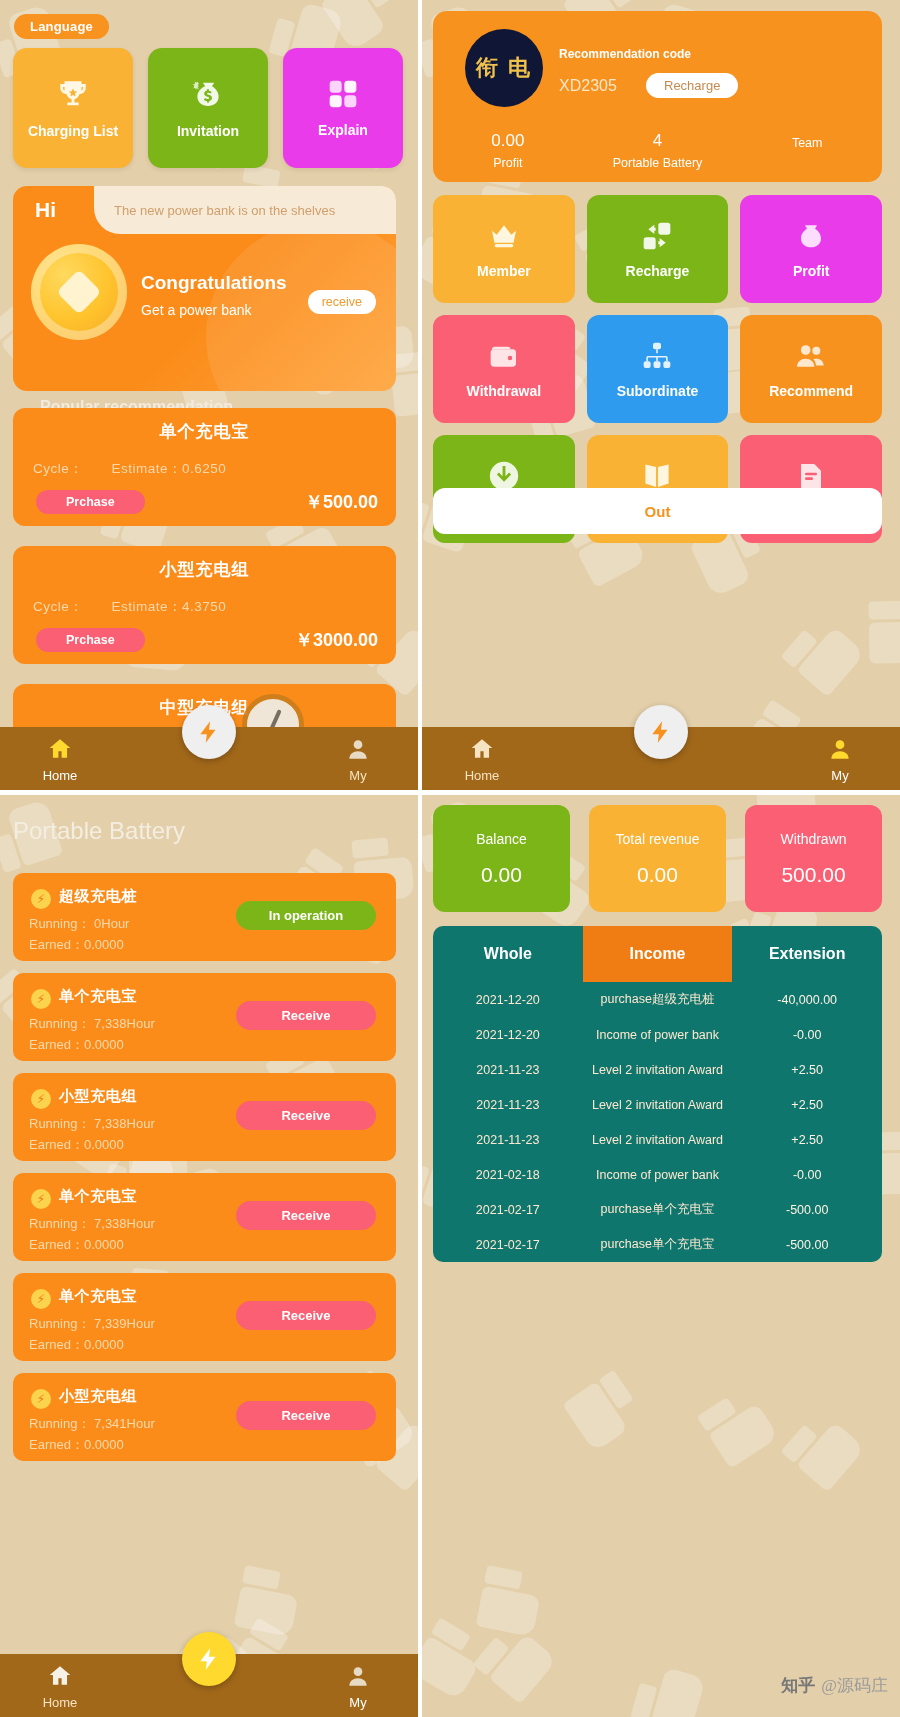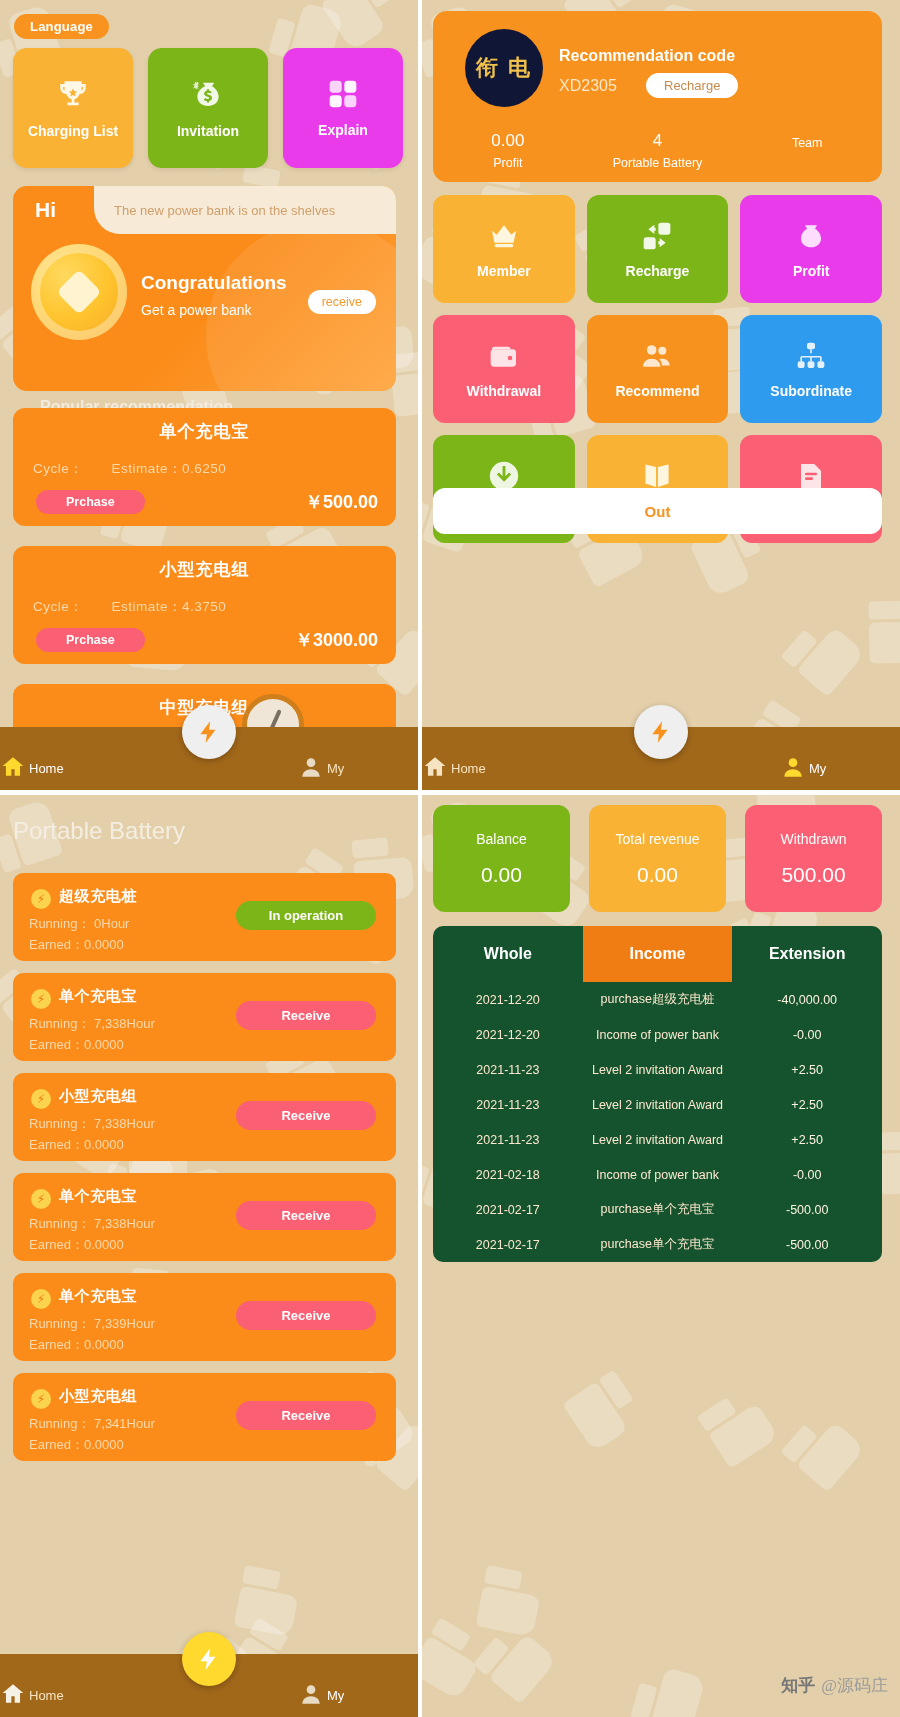--- a/index.html
+++ b/index.html
@@ -135,21 +135,21 @@
   }
 
   
   .navbar {
     position:absolute; left:0; right:0; bottom:0; height:63px;
     background:#a2681a;
     display:flex; align-items:flex-end; justify-content:space-between;
     padding:0 0 7px 0;
   }
   .nav-item {
-    width:120px; display:flex; flex-direction:row; align-items:center; gap:3px;
+    width:120px; display:flex; flex-direction:column; align-items:center; gap:3px;
     font-size:13px; color:#f6e3c2;
   }
   .nav-item.active { color:#fff; }
   .nav-center {
     position:absolute; left:50%; top:-22px; transform:translateX(-50%);
     width:54px; height:54px; border-radius:50%;
     background:#efefef; display:flex; align-items:center; justify-content:center;
     box-shadow:0 2px 6px rgba(0,0,0,.25);
   }
   .nav-center.yellow { background:#ffd92e; }
@@ -160,21 +160,21 @@
     background:#f7921e; border-radius:14px; overflow:hidden;
   }
   .avatar {
     position:absolute; left:32px; top:18px; width:78px; height:78px;
     border-radius:50%; background:#101736;
     display:flex; align-items:center; justify-content:center;
     color:#f0c14b; font-size:22px; font-weight:bold; letter-spacing:2px;
   }
   .tr-reccode {
     position:absolute; left:126px; top:36px; color:#fff;
-    font-size:16px; font-weight:bold;
+    font-size:12px; font-weight:bold;
   }
   .tr-code {
     position:absolute; left:126px; top:66px; color:#ffe7c8; font-size:16px;
   }
   .tr-recharge {
     position:absolute; left:213px; top:62px;
     background:#fff; color:#c78a4e; font-size:13px;
     padding:5px 18px; border-radius:999px;
   }
   .tr-stats {
@@ -241,21 +241,21 @@
   }
   .br-stat {
     flex:1; height:107px; border-radius:12px;
     display:flex; flex-direction:column; align-items:center; justify-content:center;
     gap:16px; color:#fff;
   }
   .br-stat .l { font-size:14px; }
   .br-stat .v { font-size:21px; }
   .br-table {
     position:absolute; left:11px; top:131px; width:449px;
-    background:#14532d; border-radius:10px; overflow:hidden;
+    background:#0f766e; border-radius:10px; overflow:hidden;
   }
   .br-thead { display:flex; height:56px; }
   .br-th {
     flex:1; display:flex; align-items:center; justify-content:center;
     color:#fff; font-size:16px; font-weight:bold;
   }
   .br-th.mid { background:#f07d14; height:56px; }
   .br-row { display:flex; height:35px; }
   .br-td {
     flex:1; display:flex; align-items:center; justify-content:center;
@@ -479,42 +479,42 @@
       <div class="mtile" style="background:#fa5f73">
         <span>
           <svg width="32" height="32" viewBox="0 0 24 24" fill="#fde4e7">
               <path d="M3 7a2 2 0 0 1 2-2h10c1 0 2 .6 2 2H5a2 2 0 0 0-2 2V7z"></path>
               <rect x="2" y="7" width="19" height="13" rx="2.6"></rect>
               <circle cx="16.5" cy="13.5" r="1.7" fill="#fa5f73"></circle>
             </svg>
         </span>
         <span>Withdrawal</span>
       </div>
-      <div class="mtile" style="background:#f7921e">
-        <span>
-          <svg width="32" height="32" viewBox="0 0 24 24" fill="#fde8cf">
-              <circle cx="8" cy="7.5" r="3.6"></circle>
-              <circle cx="16" cy="8" r="3"></circle>
-              <path d="M1.5 20c0-3.7 2.9-6 6.5-6s6.5 2.3 6.5 6z"></path>
-              <path d="M13.8 14.4c.7-.3 1.5-.4 2.2-.4 3 0 5.5 2 5.5 5.1h-5.8c0-1.8-.7-3.4-1.9-4.7z"></path>
-            </svg>
-        </span>
-        <span>Recommend</span>
-      </div>
       <div class="mtile" style="background:#2f9bef">
         <span>
           <svg width="32" height="32" viewBox="0 0 24 24" fill="#e3f1fd">
             <rect x="9" y="2" width="6" height="5" rx="1.6"></rect>
             <rect x="2" y="16" width="5.2" height="5" rx="1.5"></rect>
               <rect x="9.4" y="16" width="5.2" height="5" rx="1.5"></rect>
               <rect x="16.8" y="16" width="5.2" height="5" rx="1.5"></rect>
             <path d="M11.4 7h1.2v3h-1.2zM4.6 12h14.8v1.2H4.6zM4 12.6h1.2V16H4zM11.4 12.6h1.2V16h-1.2zM18.8 12.6H20V16h-1.2z"></path>
           </svg>
         </span>
         <span>Subordinate</span>
+      </div>
+      <div class="mtile" style="background:#f7921e">
+        <span>
+          <svg width="32" height="32" viewBox="0 0 24 24" fill="#fde8cf">
+              <circle cx="8" cy="7.5" r="3.6"></circle>
+              <circle cx="16" cy="8" r="3"></circle>
+              <path d="M1.5 20c0-3.7 2.9-6 6.5-6s6.5 2.3 6.5 6z"></path>
+              <path d="M13.8 14.4c.7-.3 1.5-.4 2.2-.4 3 0 5.5 2 5.5 5.1h-5.8c0-1.8-.7-3.4-1.9-4.7z"></path>
+            </svg>
+        </span>
+        <span>Recommend</span>
       </div>
 
       <div class="mtile" style="background:#7cb518">
         <span>
           <svg width="34" height="34" viewBox="0 0 24 24">
               <circle cx="12" cy="12" r="10" fill="#eef6e2"></circle>
               <path d="M11 5h2v7.2l2.6-2.6 1.4 1.4-5 5-5-5 1.4-1.4L11 12.2z" fill="#7cb518"></path>
             </svg>
         </span>
         <span>Download</span>

